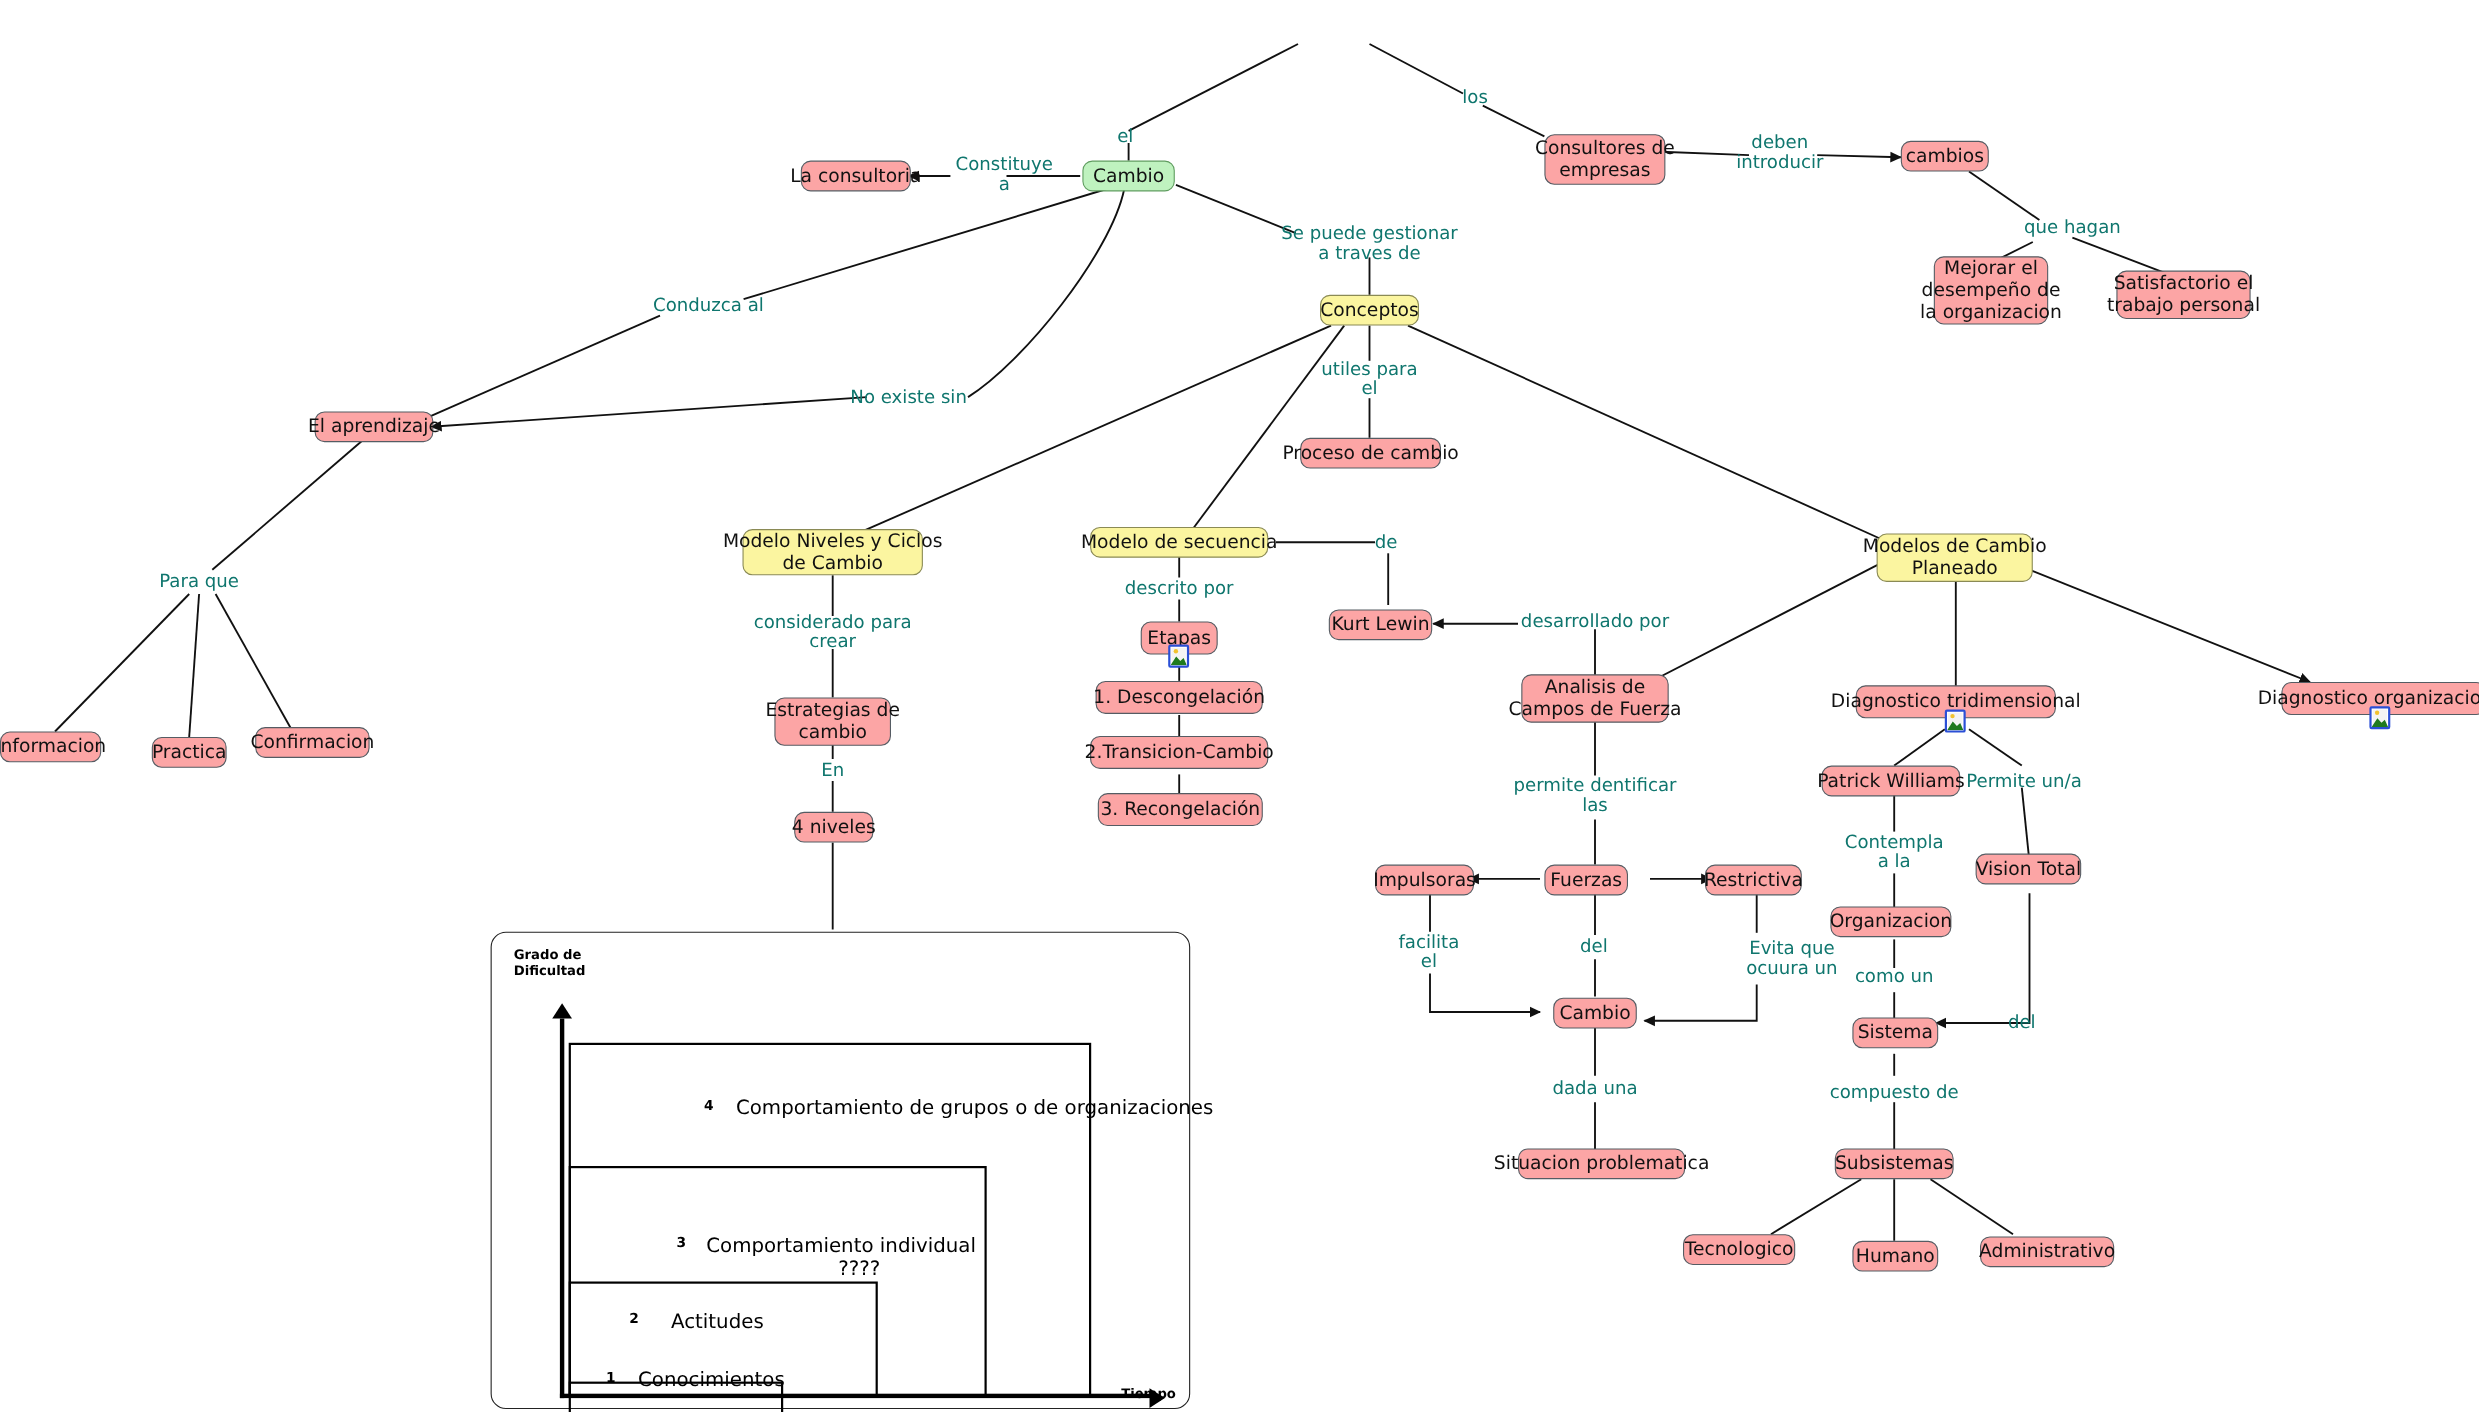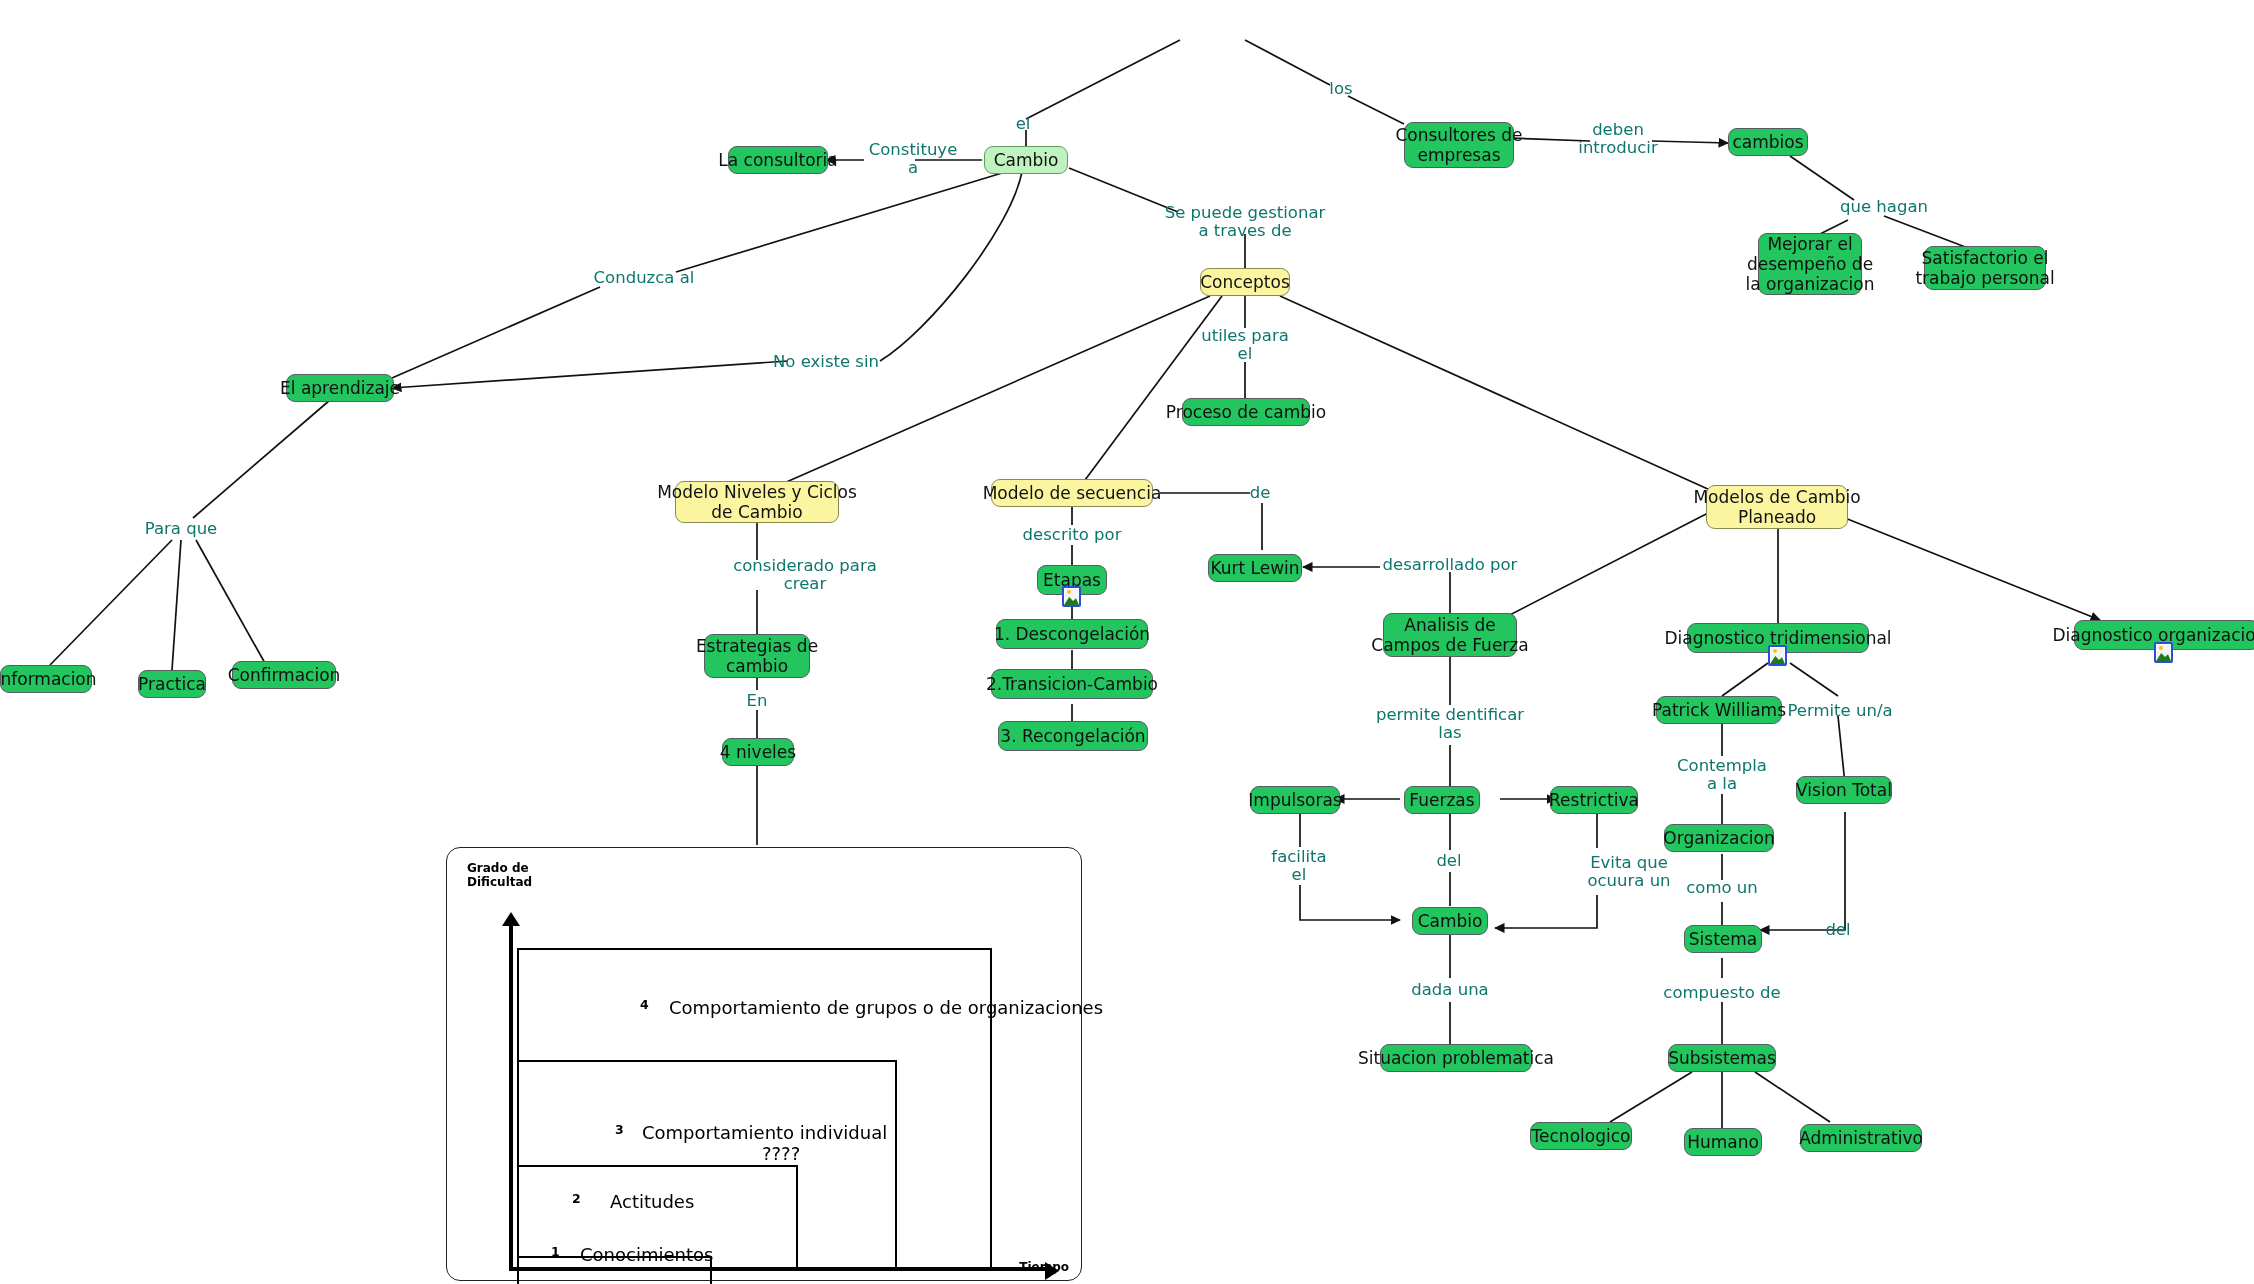--- a/index.html
+++ b/index.html
@@ -1,21 +1,21 @@
 <!DOCTYPE html>
 <html><head>
 <meta charset="utf-8">
 <style>
   html,body{margin:0;padding:0;background:#ffffff;}
   body{font-family:"DejaVu Sans","Liberation Sans",sans-serif;}
   #stage{position:relative;width:2254px;height:1284px;overflow:hidden;background:#fff;}
   #edges{position:absolute;left:0;top:0;width:2254px;height:1284px;}
 
   .node{position:absolute;box-sizing:border-box;border:1px solid #555c63;border-radius:9px;
-        background:#22c55e;color:#111;font-size:17px;line-height:1.18;
+        background:#fca5a5;color:#111;font-size:17px;line-height:1.18;
         display:flex;align-items:center;justify-content:center;text-align:center;
         padding:4px 10px;white-space:pre;}
   .node.yellow{background:#fbf5a0;border-color:#8a8a55;}
   .node.green{background:#bff2bf;border-color:#5f9d5f;}
 
   .title-node{position:absolute;box-sizing:border-box;
         background:#eef2f7;border:2px solid #14186b;border-radius:12px;
         box-shadow:5px 5px 0 0 #14186b;
         font-weight:bold;font-size:25px;color:#000;
         display:flex;align-items:center;justify-content:center;text-align:center;
@@ -267,21 +267,21 @@
   <div class="elabel" style="left:1618px;top:139px;">deben
 introducir</div>
   <div class="elabel" style="left:1884px;top:207px;">que hagan</div>
   <div class="elabel" style="left:1245px;top:222px;">Se puede gestionar
 a traves de</div>
   <div class="elabel" style="left:644px;top:278px;">Conduzca al</div>
   <div class="elabel" style="left:826px;top:362px;">No existe sin</div>
   <div class="elabel" style="left:181px;top:529px;text-align:right;">Para que</div>
   <div class="elabel" style="left:1245px;top:345px;">utiles para
 el</div>
-  <div class="elabel" style="left:757px;top:575px;margin-left:48px;">considerado para
+  <div class="elabel" style="left:757px;top:575px;">considerado para
 crear</div>
   <div class="elabel" style="left:757px;top:701px;">En</div>
   <div class="elabel" style="left:1072px;top:535px;">descrito por</div>
   <div class="elabel" style="left:1260px;top:493px;">de</div>
   <div class="elabel" style="left:1450px;top:565px;">desarrollado por</div>
   <div class="elabel" style="left:1450px;top:724px;">permite dentificar
 las</div>
   <div class="elabel" style="left:1299px;top:866px;">facilita
 el</div>
   <div class="elabel" style="left:1449px;top:861px;">del</div>

